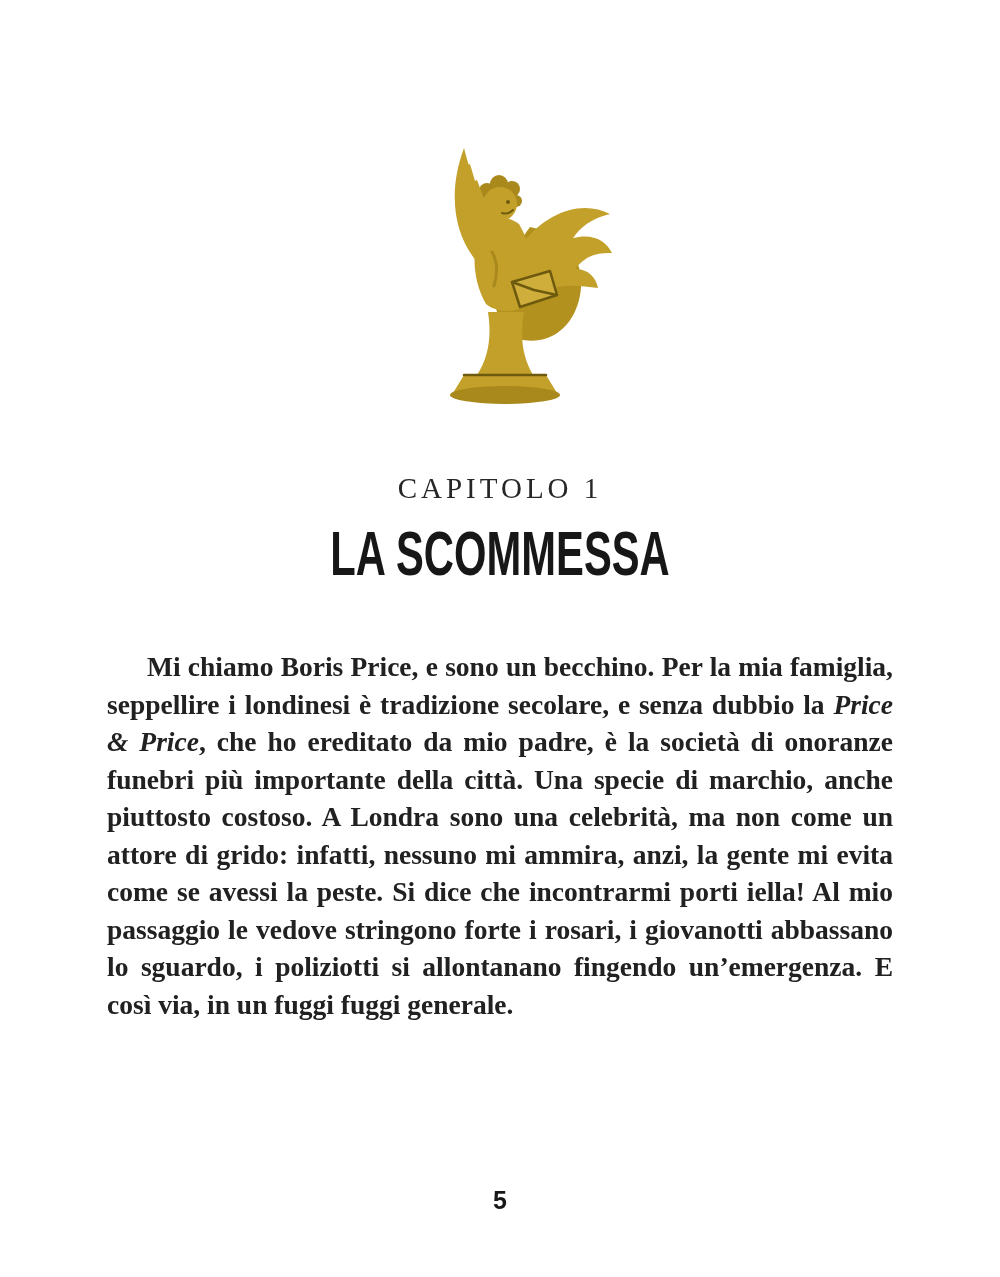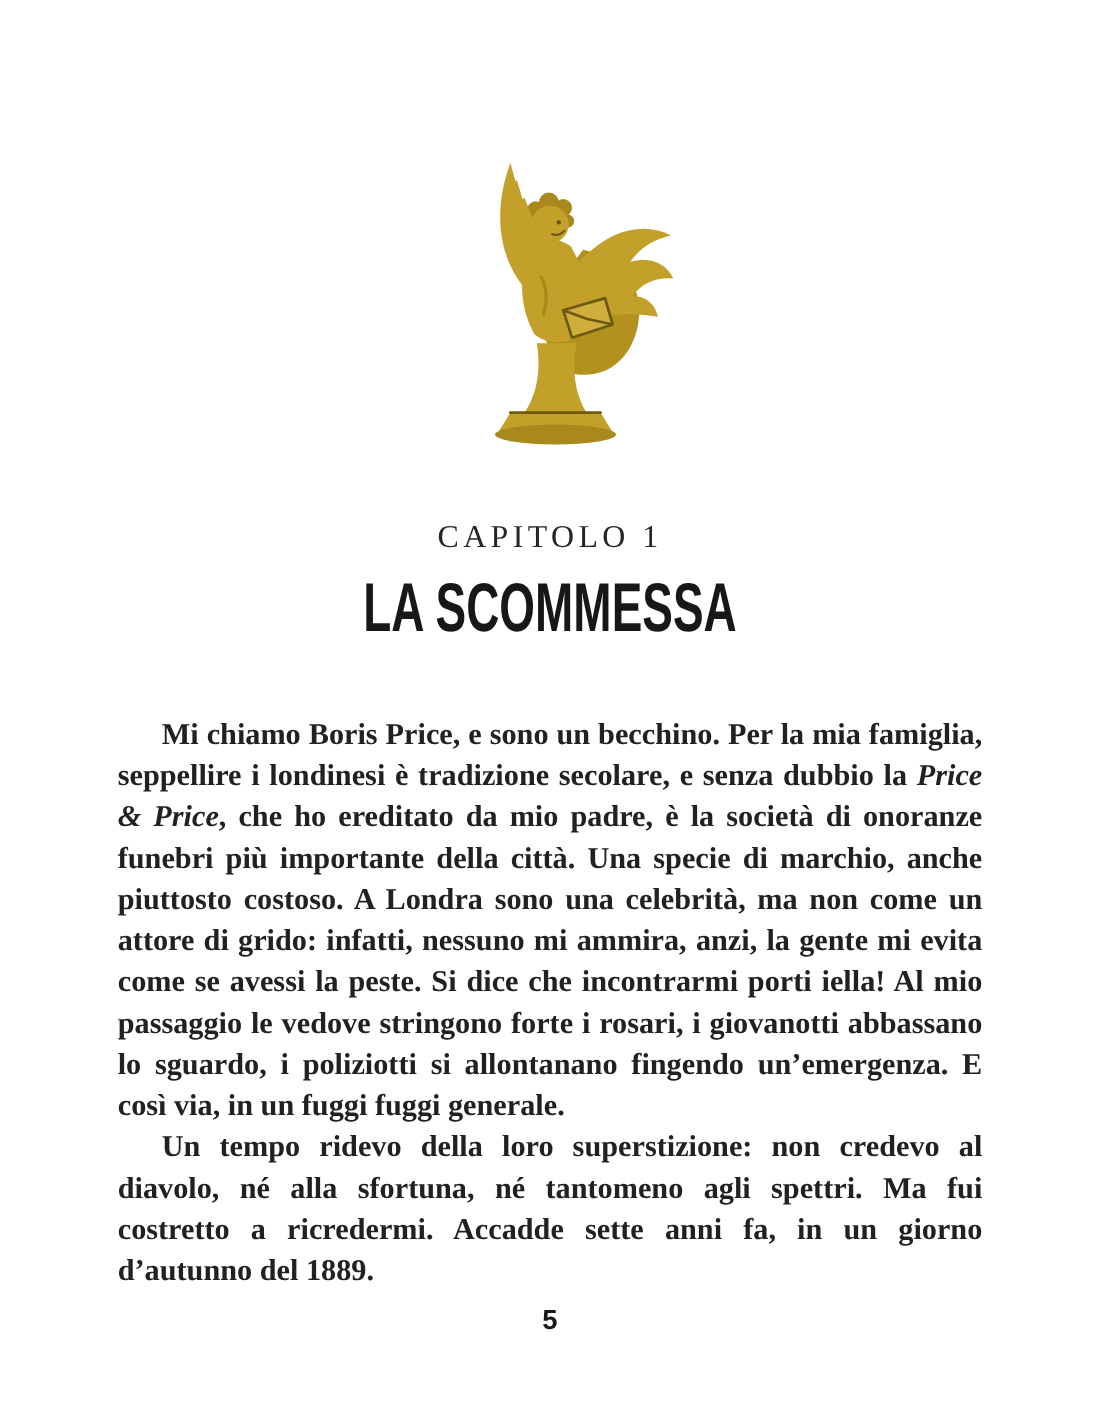--- a/index.html
+++ b/index.html
@@ -113,18 +113,17 @@
       <path d="M84 243 L166 243" stroke="#6e5a0e" stroke-width="2.5" stroke-linecap="round"></path>
     </svg>
   </div>
 
   <div class="chapter-label">CAPITOLO 1</div>
 
   <h1 class="chapter-title">LA SCOMMESSA</h1>
 
   <div class="body-text">
     <p><span>Mi chiamo Boris Price, e sono un becchino. Per la mia famiglia, seppellire i londinesi è tradizione secolare, e senza dubbio la </span><em>Price &amp; Price</em><span>, che ho ereditato da mio padre, è la società di onoranze funebri più importante della città. Una specie di marchio, anche piuttosto costoso. A Londra sono una celebrità, ma non come un attore di grido: infatti, nessuno mi ammira, anzi, la gente mi evita come se avessi la peste. Si dice che incontrarmi porti iella! Al mio passaggio le vedove stringono forte i rosari, i giovanotti abbassano lo sguardo, i poliziotti si allontanano fingendo un’emergenza. E così via, in un fuggi fuggi generale.</span></p>
-    <p>Un tempo ridevo della loro superstizione: non credevo al diavolo, né alla sfortuna, né tantomeno agli spettri. Ma fui costretto a ricredermi. Accadde sette anni fa, in un giorno d’autunno del 1889.</p>
   </div>
 
   <div class="page-number">5</div>
 
 </div>
 
 </body></html>

